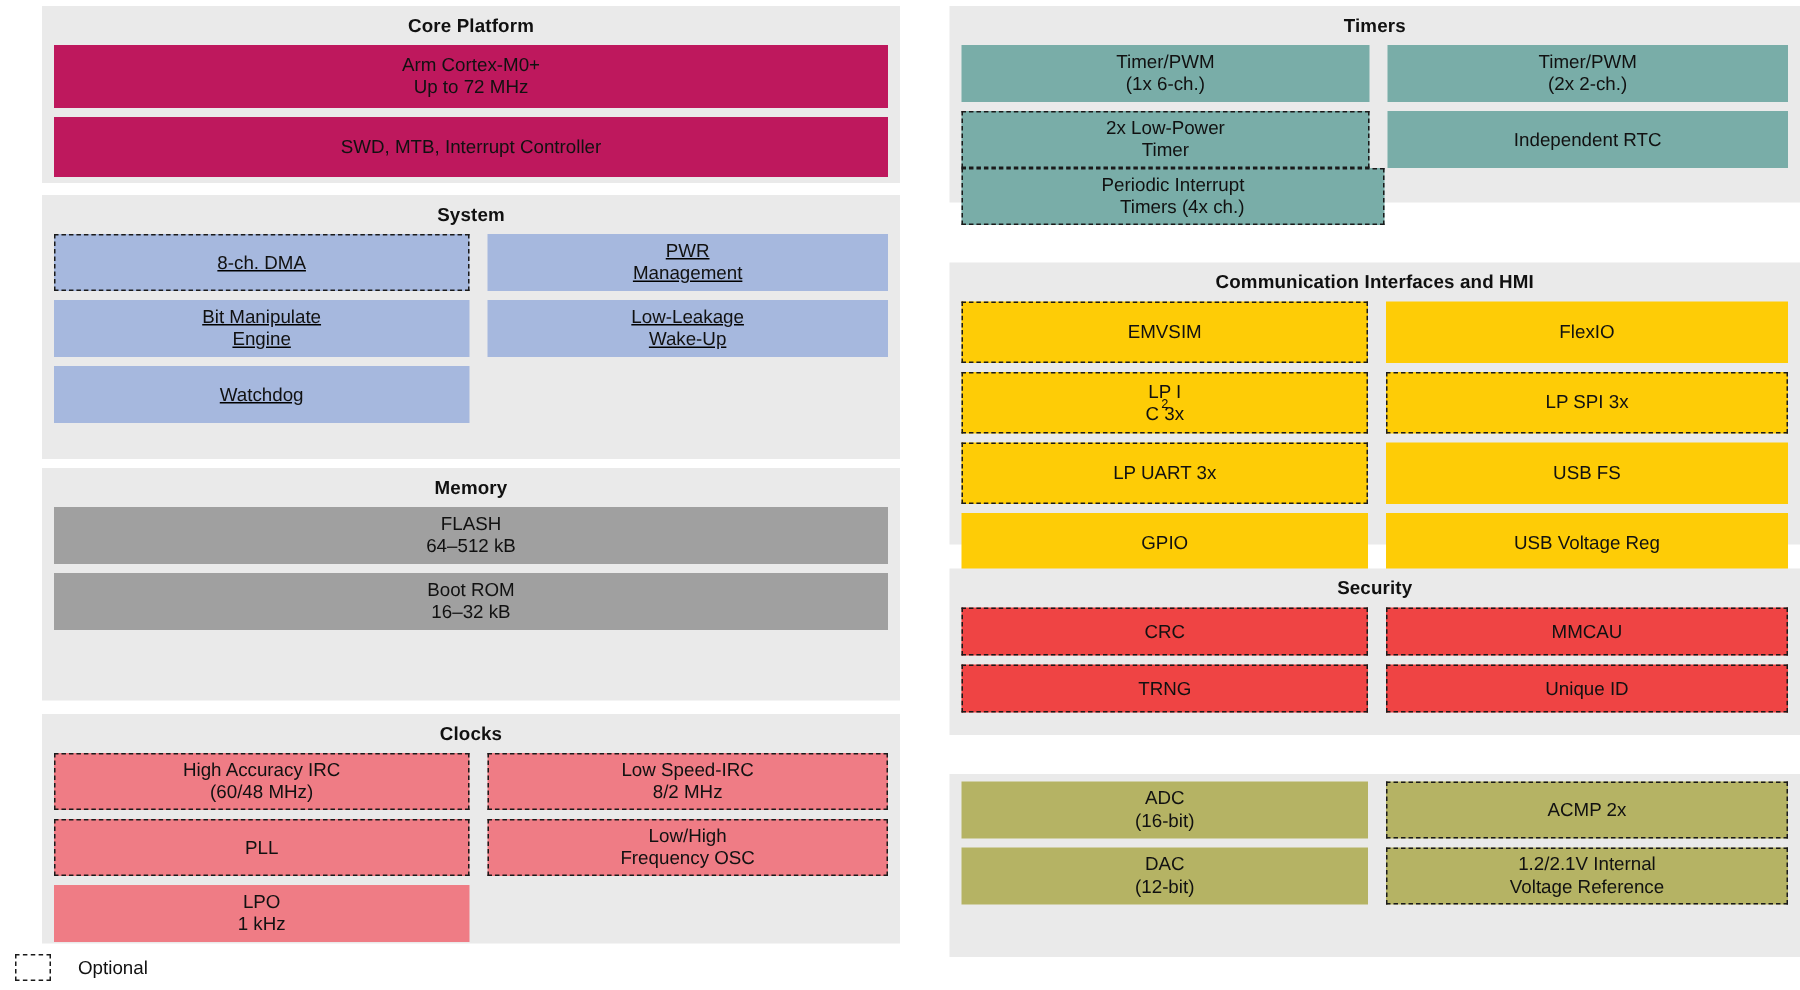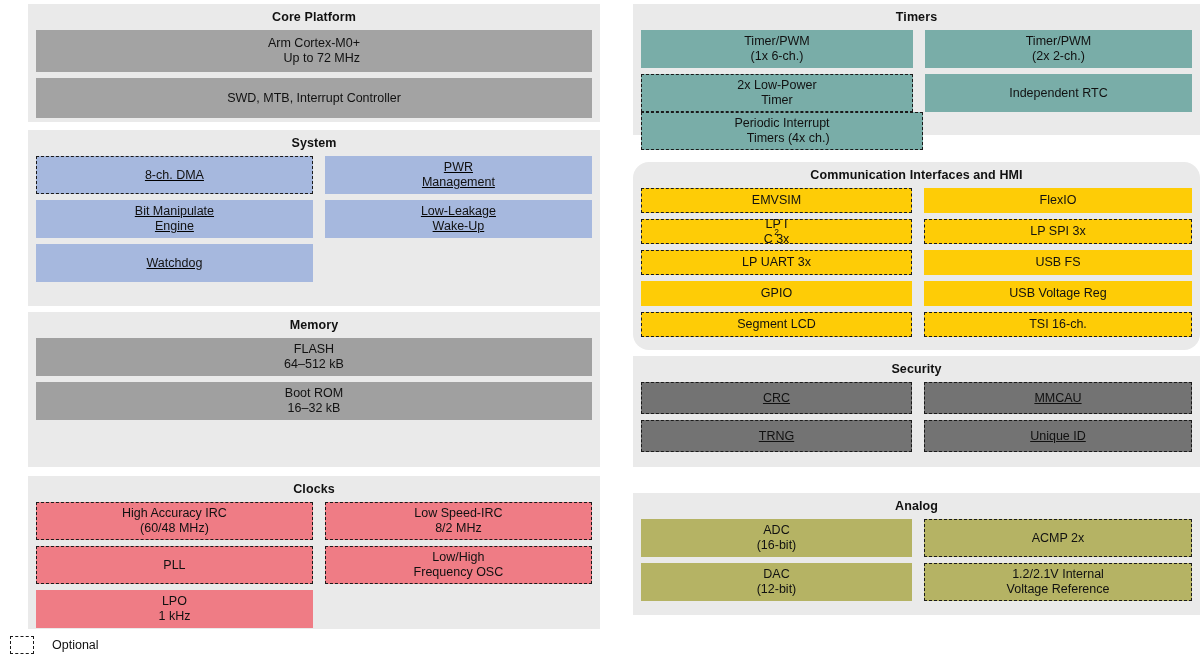--- a/index.html
+++ b/index.html
@@ -47,27 +47,27 @@
     font-size: 12.5px;
     color: #111;
     line-height: 15px;
     border: 1px solid transparent;
     padding: 2px 4px;
     white-space: pre-line;
   }
   .blk.dashed { border: 1.6px dashed #1a1a1a; }
 
   
-  .c-core   { background: #a3a3a3; text-align: right; }
+  .c-core   { background: #be185d; }
   .c-system { background: #a6b8de; }
   .c-memory { background: #a0a0a0; }
   .c-clock  { background: #ef7c85; }
   .c-timer  { background: #79ada8; }
   .c-comm   { background: #fecc06; }
-  .c-sec    { background: #737373; text-decoration: underline; }
+  .c-sec    { background: #ef4444; }
   .c-analog { background: #b5b364; }
 
   
   #grp-core    { height: 118px; }
   #grp-core  .blk { width: 100%; }
   #grp-core  .b1 { height: 42px; }
   #grp-core  .b2 { height: 40px; }
 
   #grp-system  { margin-top: 8px; height: 176px; }
   #grp-system  .colA { width: 285px; }
@@ -82,26 +82,26 @@
   #grp-clocks  .colB { width: 275px; }
   #grp-clocks  .blk { height: 38px; }
 
   
   #grp-timers  { height: 131px; position: relative; }
   #grp-timers  .colA { width: 282px; }
   #grp-timers  .colB { width: 277px; }
   #grp-timers  .blk { height: 38px; }
   #grp-timers  .overflow { position: absolute; left: 8px; top: 108px; width: 282px; }
 
-  #grp-comm    { margin-top: 27px; height: 188px; border-radius: 16px; }
+  #grp-comm    { margin-top: 40px; height: 188px; }
   #grp-comm    .colA { width: 275px; }
   #grp-comm    .colB { width: 272px; }
-  #grp-comm    .blk { height: 25px; }
-
-  #grp-sec     { margin-top: 6px; height: 111px; }
+  #grp-comm    .blk { height: 41px; }
+
+  #grp-sec     { margin-top: 16px; height: 111px; }
   #grp-sec     .colA { width: 275px; }
   #grp-sec     .colB { width: 272px; }
   #grp-sec     .blk { height: 32px; }
 
   #grp-analog  { margin-top: 26px; height: 122px; }
   #grp-analog  .colA { width: 275px; }
   #grp-analog  .colB { width: 272px; }
   #grp-analog  .blk { height: 38px; }
 
   .legend {
@@ -233,21 +233,20 @@
           <div class="blk c-sec dashed">TRNG</div>
         </div>
         <div class="rows colB">
           <div class="blk c-sec dashed">MMCAU</div>
           <div class="blk c-sec dashed">Unique ID</div>
         </div>
       </div>
     </div>
 
     <div class="group" id="grp-analog">
-      <div class="group-title">Analog</div>
       <div class="row" style="">
         <div class="rows colA">
           <div class="blk c-analog">ADC
 (16-bit)</div>
           <div class="blk c-analog">DAC
 (12-bit)</div>
         </div>
         <div class="rows colB">
           <div class="blk c-analog dashed">ACMP 2x</div>
           <div class="blk c-analog dashed">1.2/2.1V Internal

